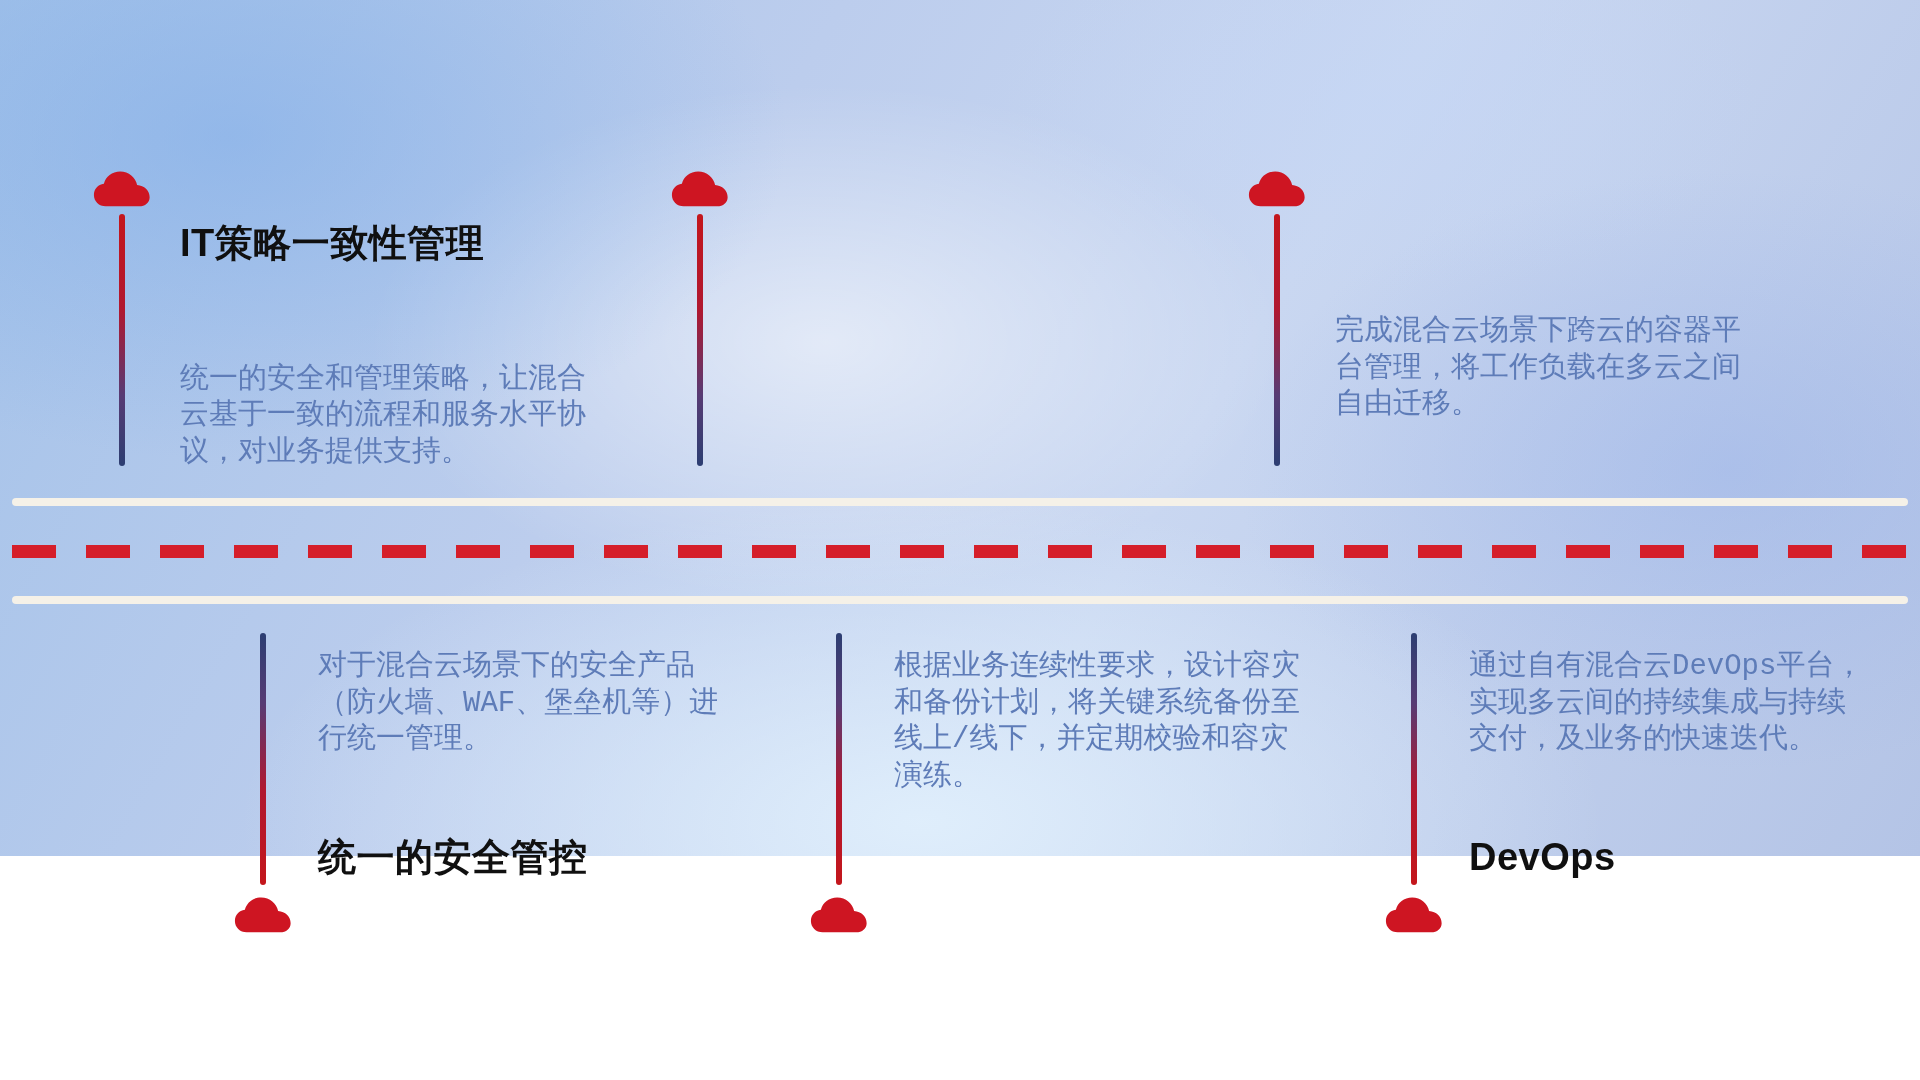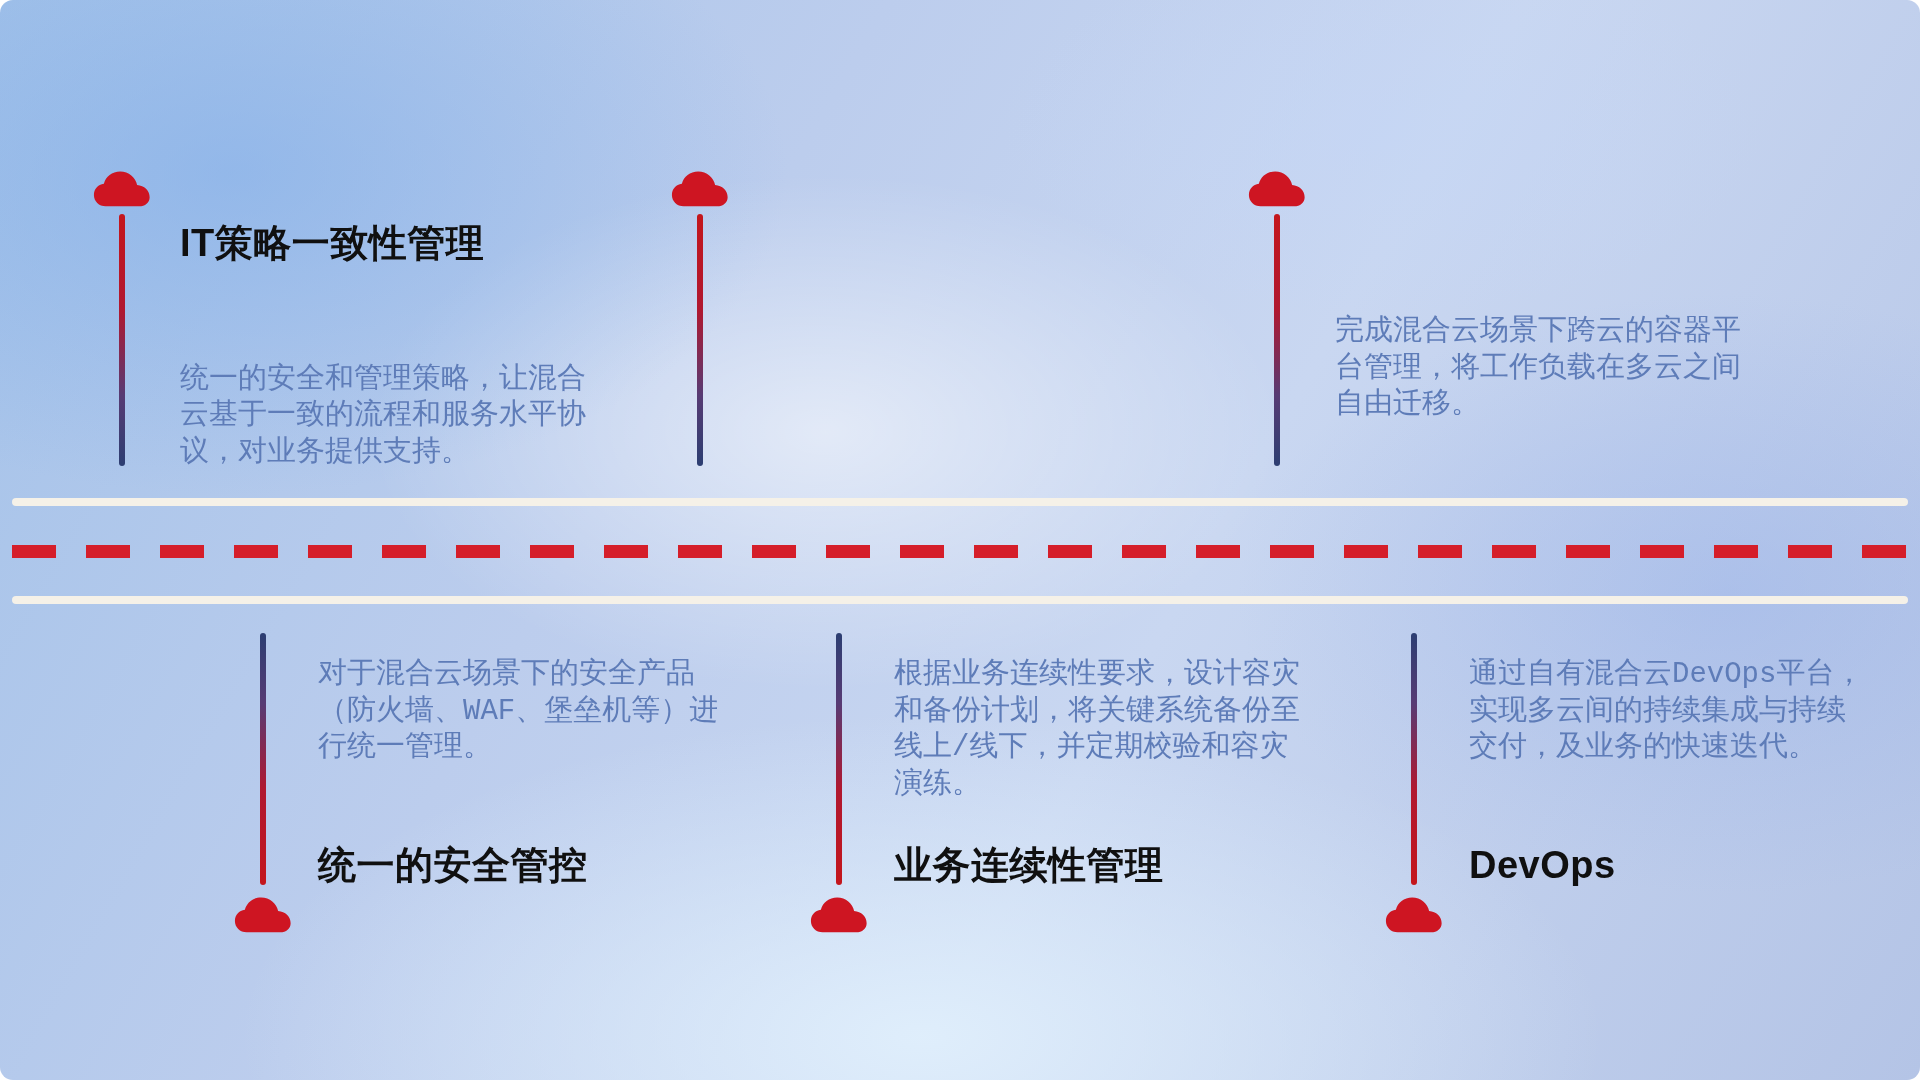--- a/index.html
+++ b/index.html
@@ -2,29 +2,28 @@
 <html style="--cloud-red: #ce1522; --line-red: #c4161c; --line-navy: #2c3e72; --dash-red: #d51e2a; --road-white: #f5f1e8; --title-text: #101010; --description-text: #5e7cb8;"><head>
 <meta charset="utf-8">
 <style>
   * { margin: 0; padding: 0; box-sizing: border-box; }
   html, body {
     width: 1920px; height: 1080px; overflow: hidden;
     font-family: "Liberation Sans", "DejaVu Sans", sans-serif;
   }
   .stage {
     position: relative;
-    width: 1920px; height: 1080px;
+    width: 1920px; height: 856px;
     background:
       radial-gradient(900px 520px at 12% 16%, rgba(126,172,232,0.55), rgba(126,172,232,0) 62%),
       radial-gradient(760px 430px at 43% 40%, rgba(255,255,255,0.55), rgba(255,255,255,0) 60%),
       radial-gradient(1100px 520px at 48% 96%, rgba(224,239,252,0.95), rgba(224,239,252,0) 62%),
       radial-gradient(820px 500px at 90% 55%, rgba(150,176,232,0.45), rgba(150,176,232,0) 60%),
       radial-gradient(640px 320px at 72% 12%, rgba(196,214,246,0.55), rgba(196,214,246,0) 60%),
       linear-gradient(120deg, #a3c2e9 0%, #bccded 35%, #c9d7f1 60%, #b4c4e6 100%);
-    border-radius: 13px;
   }
 
   
   .road-line {
     position: absolute; left: 12px; right: 12px; height: 8px;
     background: var(--road-white, #f5f1e8);
     border-radius: 4px;
   }
   .road-line.top-edge { top: 498px; }
   .road-line.bottom-edge { top: 596px; }
@@ -58,21 +57,21 @@
       var(--line-red, #c4161c) 0%, #b01830 38%, #573b74 72%, var(--line-navy, #2c3e72) 100%);
   }
   .bottom .line {
     top: 0; height: 252px;
     background: linear-gradient(0deg,
       var(--line-red, #c4161c) 0%, #b01830 38%, #573b74 72%, var(--line-navy, #2c3e72) 100%);
   }
 
   .content { position: absolute; width: 500px; }
   .top .content { left: 58px; top: 50px; }
-  .bottom .content { left: 55px; top: 24px; }
+  .bottom .content { left: 55px; top: 16px; }
 
   .title {
     font-size: 38px; font-weight: 700; line-height: 1.25;
     color: var(--title-text, #101010);
     letter-spacing: 0.5px;
   }
   .bottom .title { position: absolute; left: 0; top: 185px; white-space: nowrap; }
 
   .desc {
     font-size: 29px; line-height: 1.26;
@@ -146,21 +145,20 @@
     </span>
   </section>
 
   <section class="item bottom col2">
     <span class="line"></span>
     <div class="content">
       <p class="desc">根据业务连续性要求，设计容灾
 和备份计划，将关键系统备份至
 线上/线下，并定期校验和容灾
 演练。</p>
-      <h2 class="title">业务连续性管理</h2>
     </div>
     <span class="cloud">
       <svg viewBox="0 0 64 44" aria-hidden="true">
           <path fill="currentColor" d="M14 40 C6.5 40 1 34.5 1 27.5 C1 21 5.5 16 12 15.2 C14 7 21 1.5 30 1.5 C39.5 1.5 47 8 48.7 16.5 C56.5 17 62.5 22.5 62.5 30 C62.5 36 57.5 40 51 40 Z"></path>
         </svg>
     </span>
   </section>
 
   <section class="item bottom col3">
     <span class="line"></span>

